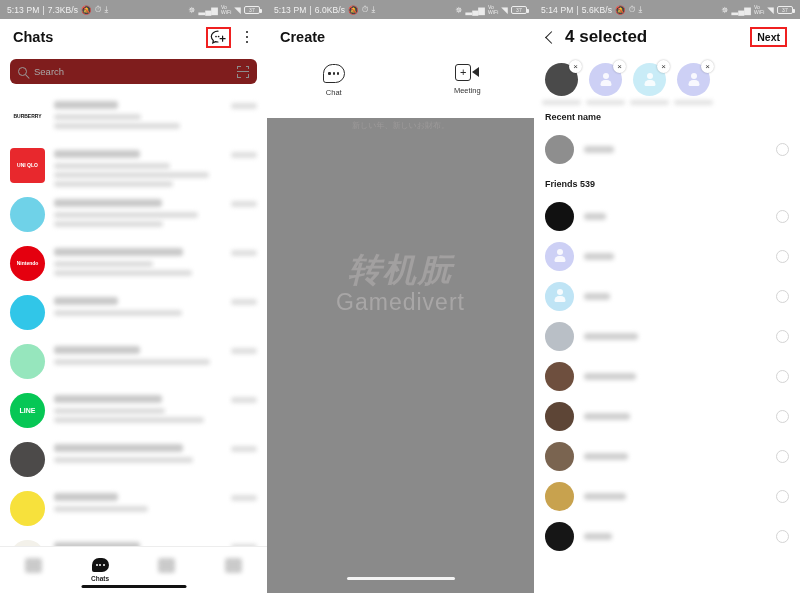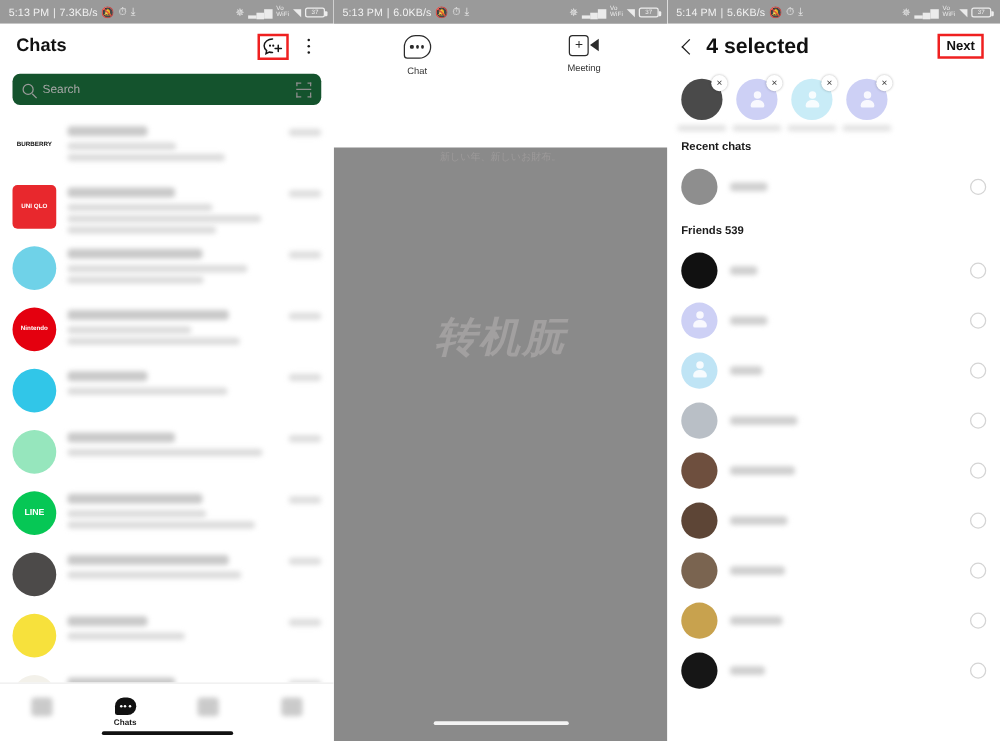--- a/index.html
+++ b/index.html
@@ -40,21 +40,21 @@
   .appbar-actions { display: flex; align-items: center; gap: 9px; }
 
   .redbox { border: 2px solid #ef2020; padding: 1px 2px; display:inline-flex; align-items:center; justify-content:center; }
 
   .kebab { width: 14px; height: 18px; display:flex; flex-direction:column; align-items:center; justify-content:center; gap:2.5px; }
   .kebab i { width: 2.5px; height: 2.5px; border-radius:50%; background:#1a1a1a; display:block; }
 
   
   .searchwrap { padding: 4px 10px 9px 10px; }
   .searchbar {
-    height: 25px; background: #14532d; border-radius: 6px;
+    height: 25px; background: #7f1d1d; border-radius: 6px;
     display: flex; align-items: center; padding: 0 8px; gap: 7px;
   }
   .searchbar .ph { font-size: 9.5px; color: #a8a8a8; flex:1; }
   .mag { width: 9px; height: 9px; border: 1.3px solid #9b9b9b; border-radius: 50%; position: relative; flex:none; }
   .mag:after { content:""; position:absolute; right:-3.5px; bottom:-2.5px; width:4.5px; height:1.3px; background:#9b9b9b; transform: rotate(45deg); }
   .scanic { width: 12px; height: 12px; position: relative; flex:none; }
   .scanic span { position:absolute; width:3.5px; height:3.5px; border:1.2px solid #8d8d8d; }
   .scanic span.a{ left:0; top:0; border-right:none; border-bottom:none;}
   .scanic span.b{ right:0; top:0; border-left:none; border-bottom:none;}
   .scanic span.c{ left:0; bottom:0; border-right:none; border-top:none;}
@@ -317,20 +317,23 @@
       </div>
       <div class="sb-right">
         <span class="sb-ic">✵</span>
         <span class="sb-ic">▂▄▆</span>
         <span class="sb-ic" style="font-size:5px;line-height:5px;">Vo<br>WiFi</span>
         <span class="sb-ic">◥</span>
         <span class="batt">37</span>
       </div>
     </div>
 
+    <div class="appbar">
+      <div class="title">Create</div>
+    </div>
 
     <div class="create-actions">
       <div class="createitem">
         <span class="chat-ic">
             <i></i>
             <i></i>
             <i></i>
           </span>
         <span class="lbl">Chat</span>
       </div>
@@ -340,20 +343,21 @@
           <span class="meet-tri"></span>
         </span>
         <span class="lbl">Meeting</span>
       </div>
     </div>
 
     <div class="dim-overlay">
       <div class="jp-line" style="top:2px;">新しい年、新しいお財布。</div>
       <div class="watermark" style="top:130px;">
         <div class="wm-cjk">转机朊</div>
+        <div class="wm-en">Gamedivert</div>
       </div>
       <div class="homebar-light"></div>
     </div>
   </div>
 
   <div class="panel p3">
     <div class="statusbar">
       <div class="sb-left">
         <span>5:14 PM</span>
         <span>|</span>
@@ -413,21 +417,21 @@
               <span class="h"></span>
               <span class="b"></span>
             </span>
           </div>
           <div class="sel-x">×</div>
           <div class="sel-cap"></div>
         </div>
       </div>
 
     <div id="sections">
-        <div class="sec-head">Recent chats</div>
+        <div class="sec-head">Recent name</div>
         <div class="frow">
           <div class="fav" style="background: rgb(142, 142, 142);"></div>
           <div class="fname">
             <div class="fn-blur" style="width: 30px;"></div>
           </div>
           <div class="radio"></div>
         </div>
         <div class="sec-head">Friends 539</div>
         <div class="frow">
           <div class="fav" style="background: rgb(17, 17, 17);"></div>

